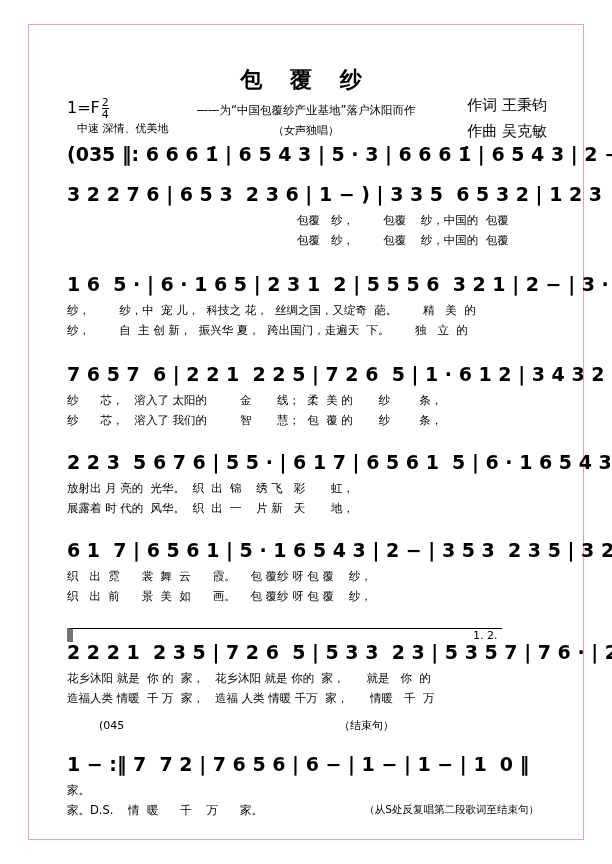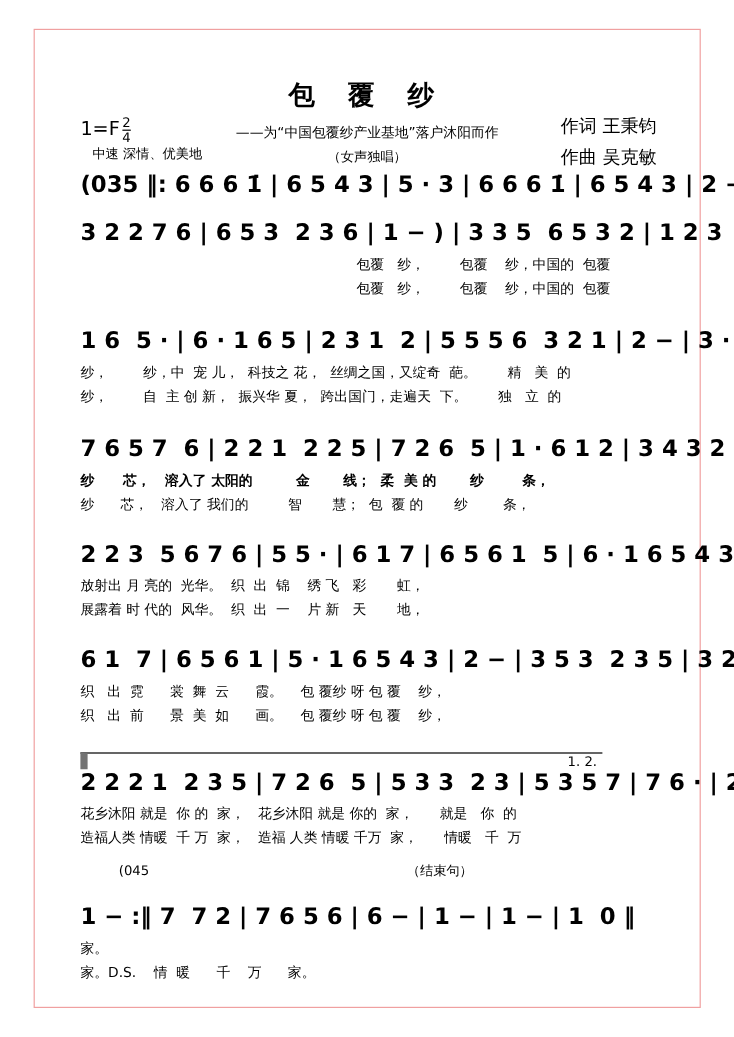--- a/index.html
+++ b/index.html
@@ -125,21 +125,21 @@
   </div>
 
   <div class="staff" style="top:250px;">
     <div class="notes">1 6  5 · | 6 · 1 6 5 | 2 3 1  2 | 5 5 5 6  3 2 1 | 2 − | 3 · 2 3 5 |</div>
     <div class="lyr" style="margin-top:8px;">纱，        纱，中  宠 儿，  科技之 花，  丝绸之国，又绽奇  葩。       精   美  的</div>
     <div class="lyr">纱，        自  主 创 新，  振兴华 夏，  跨出国门，走遍天  下。       独   立  的</div>
   </div>
 
   <div class="staff" style="top:340px;">
     <div class="notes">7 6 5 7  6 | 2 2 1  2 2 5 | 7 2 6  5 | 1 · 6 1 2 | 3 4 3 2  3 |</div>
-    <div class="lyr" style="margin-top:8px;font-weight:bold;">纱      芯，   溶入了 太阳的         金       线；  柔  美 的       纱        条，</div>
+    <div class="lyr" style="margin-top:8px;">纱      芯，   溶入了 太阳的         金       线；  柔  美 的       纱        条，</div>
     <div class="lyr">纱      芯，   溶入了 我们的         智       慧；  包  覆 的       纱        条，</div>
   </div>
 
   <div class="staff" style="top:428px;">
     <div class="notes">2 2 3  5 6 7 6 | 5 5 · | 6 1 7 | 6 5 6 1  5 | 6 · 1 6 5 4 3 | 5 3 ·</div>
     <div class="lyr" style="margin-top:8px;">放射出 月 亮的  光华。  织  出  锦    绣 飞   彩       虹，</div>
     <div class="lyr">展露着 时 代的  风华。  织  出  一    片 新   天       地，</div>
   </div>
 
   <div class="staff" style="top:516px;">
@@ -156,14 +156,15 @@
   </div>
 
   <div class="staff" style="top:694px;">
     <div class="mark" style="padding-left:32px;">(045</div>
     <div class="mark" style="padding-left:272px;margin-top:-14px;">（结束句）</div>
     <div class="notes" style="margin-top:22px;">1 − :‖ 7  7 2 | 7 6 5 6 | 6 − | 1 − | 1 − | 1  0 ‖</div>
     <div class="lyr" style="margin-top:8px;">家。</div>
     <div class="lyr">家。D.S.    情  暖      千    万      家。</div>
   </div>
 
+  <div class="footer">（从S处反复唱第二段歌词至结束句）</div>
 
 </div>
 
 </body></html>

